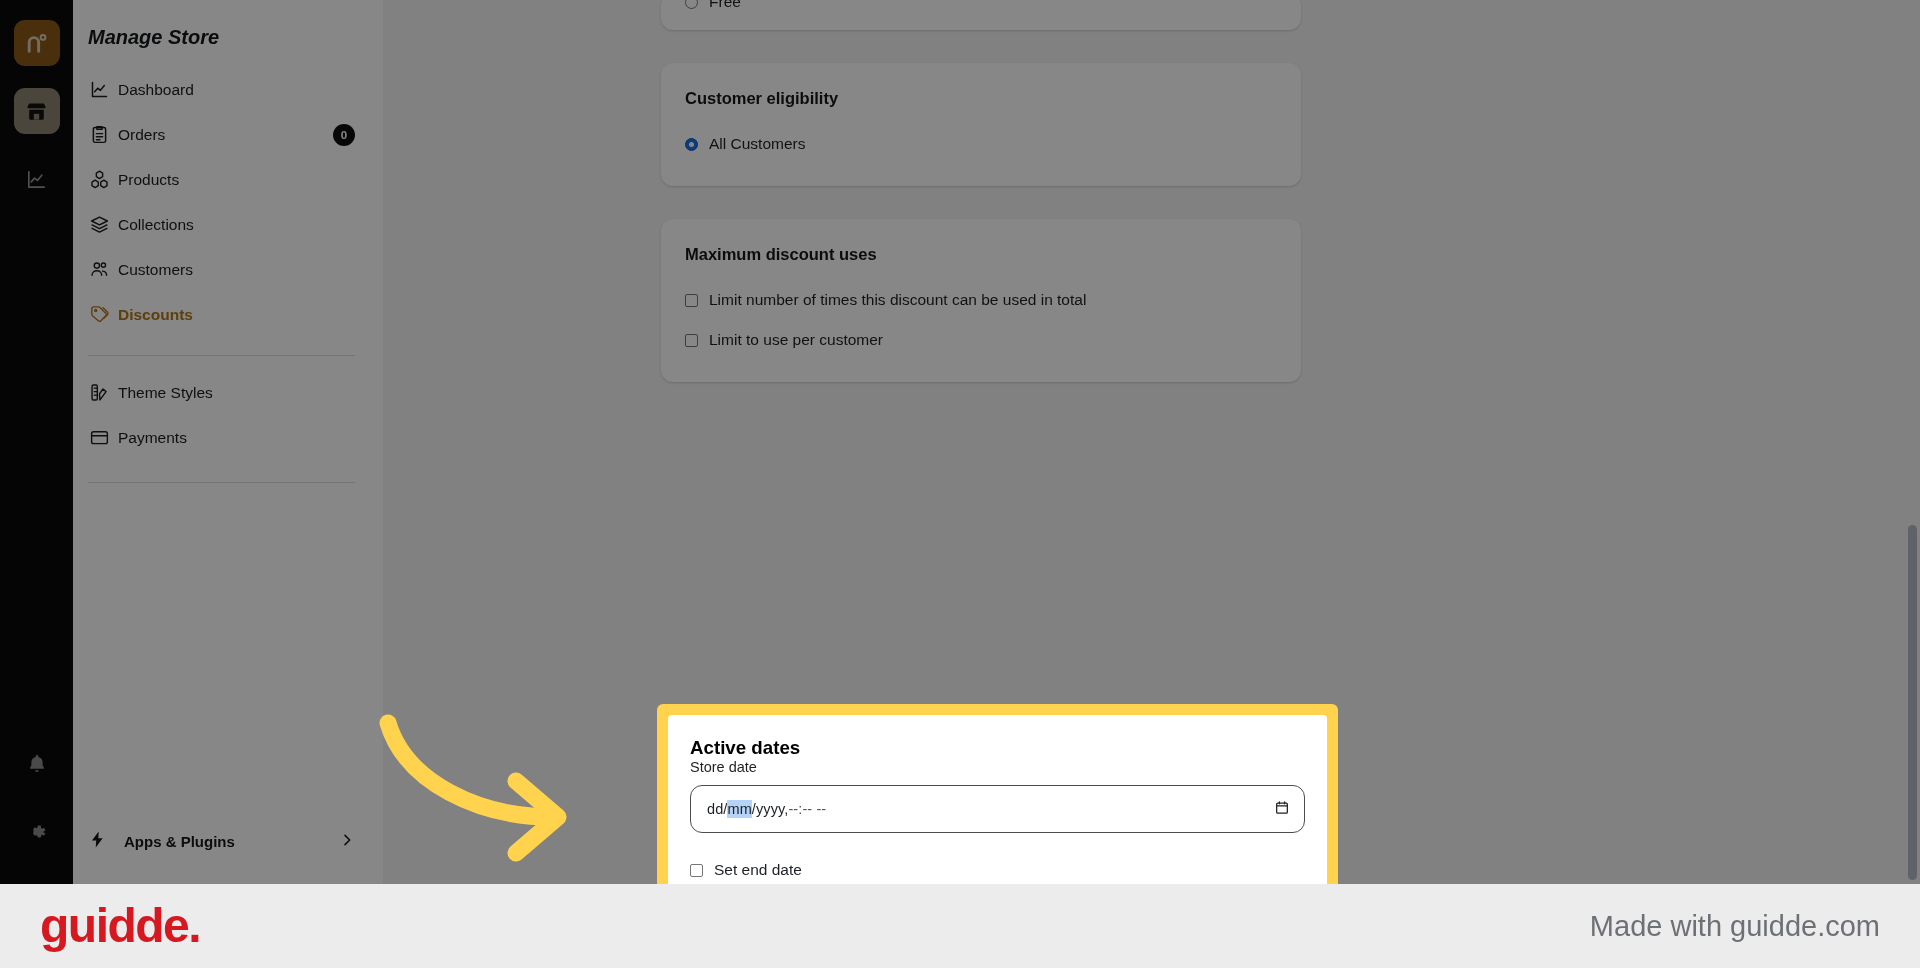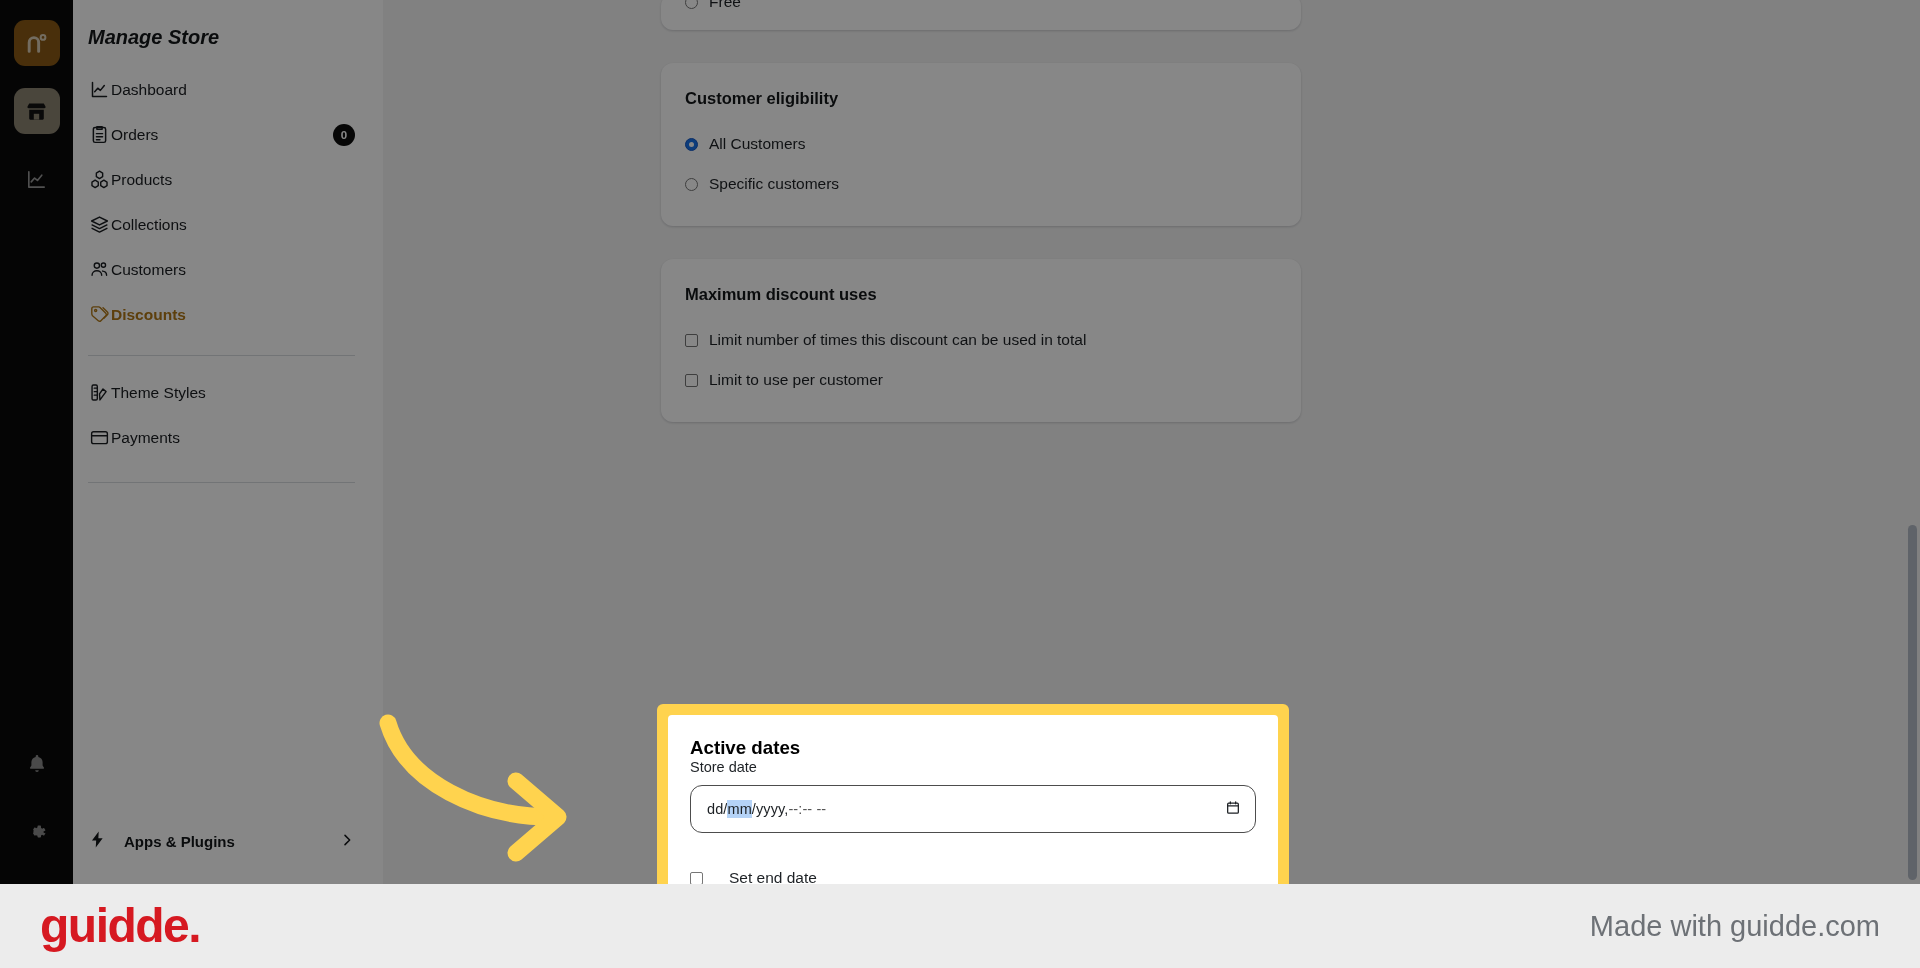--- a/index.html
+++ b/index.html
@@ -55,21 +55,21 @@
   }
   .sidebar-title {
     font-size: 20px; font-weight: bold; color: #14171a;
     padding: 26px 0 18px 15px;
     font-style: italic;
   }
   .nav { padding: 0 28px 0 15px; }
   .nav-item {
     display: flex; align-items: center;
     height: 45px;
-    gap: 1px;
+    gap: 8px;
     color: #1a1d21; font-size: 15.5px;
     position: relative;
   }
   .nav-item .nav-ico { width: 22px; height: 22px; display: flex; align-items: center; justify-content: center; flex: 0 0 22px; }
   .nav-item.is-active { color: #b07818; font-weight: 600; }
   .badge {
     position: absolute; right: 0;
     min-width: 22px; height: 22px; border-radius: 11px;
     background: #0e0e0e; color: #fff;
     font-size: 11.5px; font-weight: 600;
@@ -168,21 +168,21 @@
     color: #1d2125;
     letter-spacing: 0.1px;
   }
   .date-input .seg-hl {
     background: #b5d3f7; color: #1d2125;
     padding: 1px 0;
   }
   .date-input .dim { color: #565656; }
   .date-input .cal { margin-left: auto; }
 
-  .end-row { margin-top: 36px; display: flex; align-items: center; gap: 26px; font-size: 15.5px; color:#1d2125;}
+  .end-row { margin-top: 28px; display: flex; align-items: center; gap: 11px; font-size: 15.5px; color:#1d2125;}
 
   
   .dim-overlay {
     position: absolute; left: 0; top: 0;
     width: 1920px; height: 884px;
     background: rgba(0,0,0,0.47);
     z-index: 20;
     pointer-events: none;
   }
   
@@ -245,24 +245,20 @@
             <span>Free</span>
           </div>
         </div>
 
 
         <div class="card">
           <h3>Customer eligibility</h3>
           <div class="opt-row">
             <span class="radio checked"></span>
             <span>All Customers</span>
-          </div>
-          <div class="opt-row">
-            <span class="radio"></span>
-            <span>Specific customers</span>
           </div>
         </div>
 
         <div class="card">
           <h3>Maximum discount uses</h3>
           <div class="opt-row">
             <span class="checkbox"></span>
             <span>Limit number of times this discount can be used in total</span>
           </div>
           <div class="opt-row">
@@ -420,21 +416,21 @@
           <svg width="24" height="24" viewBox="0 0 24 24" fill="#8d8d8d">
             <path d="M12 8.4a3.6 3.6 0 1 0 0 7.2 3.6 3.6 0 0 0 0-7.2zm0 5.4a1.8 1.8 0 1 1 0-3.6 1.8 1.8 0 0 1 0 3.6z"></path>
             <path d="M20 13.2l-1.5-.6a6.6 6.6 0 0 0 0-1.2l1.5-.6a.6.6 0 0 0 .3-.8l-1-1.8a.6.6 0 0 0-.8-.2l-1.4.7a6.8 6.8 0 0 0-1-.6L15.9 6a.6.6 0 0 0-.6-.5h-2.1a.6.6 0 0 0-.6.5l-.2 1.6c-.3.2-.7.4-1 .6l-1.4-.7a.6.6 0 0 0-.8.2l-1 1.8c-.2.3 0 .7.3.8l1.5.6a6.6 6.6 0 0 0 0 1.2l-1.5.6a.6.6 0 0 0-.3.8l1 1.8c.2.3.5.4.8.2l1.4-.7c.3.2.7.4 1 .6l.2 1.6c0 .3.3.5.6.5h2.1c.3 0 .6-.2.6-.5l.2-1.6c.4-.2.7-.4 1-.6l1.4.7c.3.2.6 0 .8-.2l1-1.8a.6.6 0 0 0-.3-.8z"></path>
           </svg>
         </span>
       </div>
     </div>
 
     <div class="dim-overlay"></div>
 
-    <div class="spotlight card-highlight" style="left:657px; top:704px; width:632px;">
+    <div class="spotlight card-highlight" style="left:657px; top:704px; width:681px;">
       <div class="inner">
         <h3>Active dates</h3>
         <div class="field-label">Store date</div>
         <div class="date-input">
           <span>dd/</span>
             <span class="seg-hl">mm</span>
             <span>/yyyy, </span>
             <span class="dim">--:-- --</span>
           <span class="cal">
             <svg width="16" height="17" viewBox="0 0 24 24" fill="none" stroke="#1d2125" stroke-width="1.9" stroke-linecap="round" stroke-linejoin="round">

